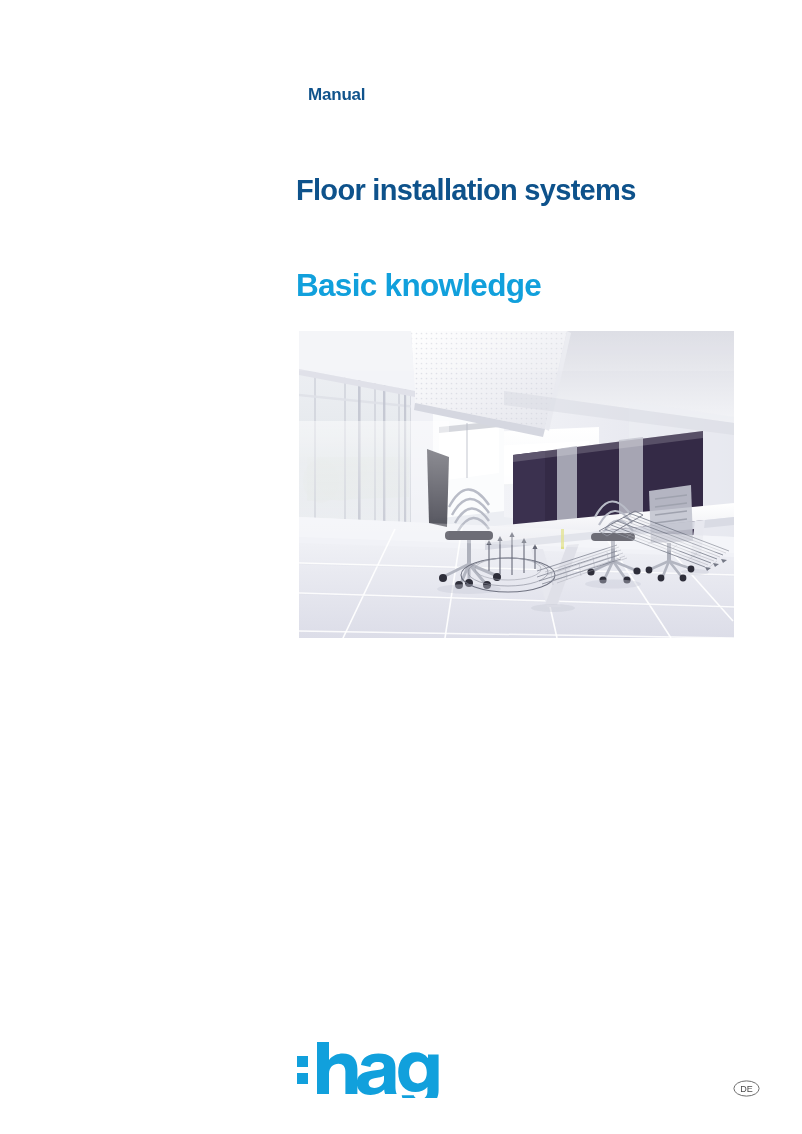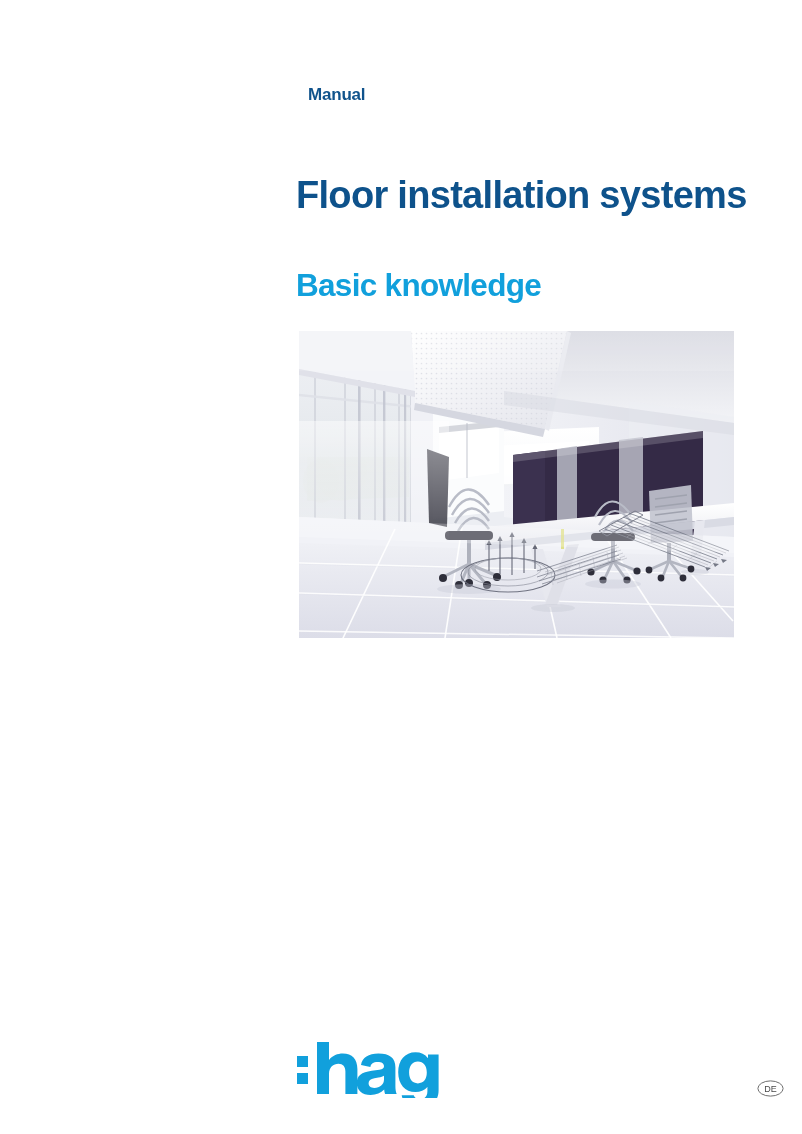--- a/index.html
+++ b/index.html
@@ -28,21 +28,21 @@
     font-size: 17px;
     font-weight: bold;
     letter-spacing: -0.2px;
     color: #10538c;
     white-space: nowrap;
   }
   .title-main {
     position: absolute;
     left: 296px;
     top: 174px;
-    font-size: 38px;
+    font-size: 29px;
     font-weight: bold;
     letter-spacing: -0.7px;
     color: #0e528b;
     white-space: nowrap;
   }
   .title-sub {
     position: absolute;
     left: 296px;
     top: 267px;
     font-size: 31.5px;
@@ -74,21 +74,20 @@
   }
   .logo svg { display: block; }
 
   
   .lang-badge {
     position: absolute;
     left: 733px;
     top: 1080px;
     width: 27px;
     height: 17px;
-    margin-left: 24px;
   }
   .lang-badge svg { display: block; }
   .lang-badge text {
     font-family: "Liberation Sans", sans-serif;
   }
 </style>
 </head>
 <body>
 
 <div class="page">

